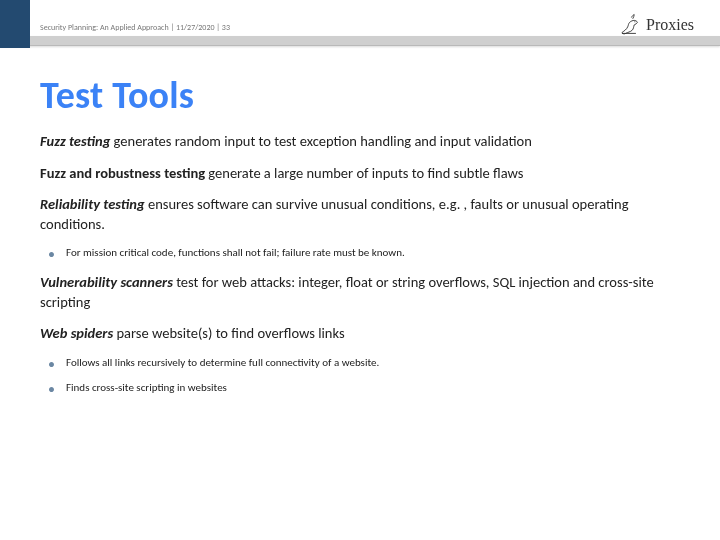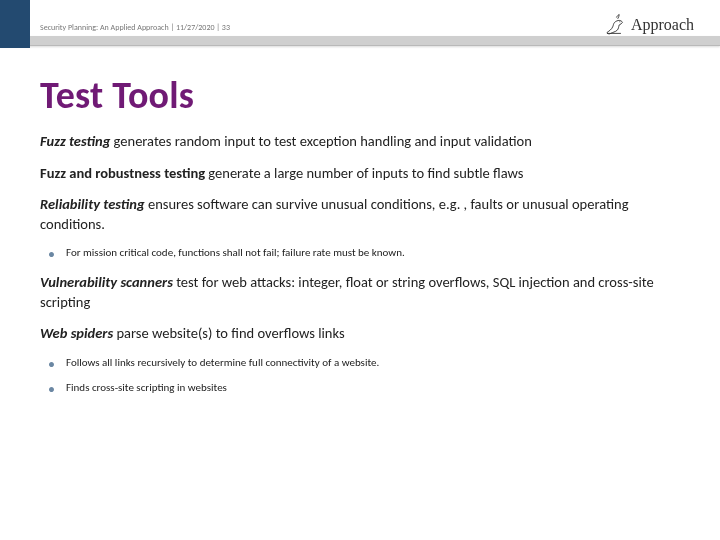--- a/index.html
+++ b/index.html
@@ -25,21 +25,21 @@
     position: absolute; right: 26px; top: 10px;
     display: flex; align-items: center; gap: 6px;
   }
   .brand svg { width: 22px; height: 26px; }
   .brand-name { font-family: Georgia, 'Times New Roman', serif; font-size: 16px; color: #333; }
 
   
   .content { position: absolute; left: 40px; right: 40px; top: 72px; }
   .title {
     font-family: Calibri, Arial, sans-serif;
-    font-size: 38px; font-weight: 700; color: #701a75; letter-spacing: .2px;
+    font-size: 38px; font-weight: 700; color: #3b82f6; letter-spacing: .2px;
     margin-bottom: 14px;
   }
   .para {
     font-size: 14.5px; line-height: 1.35;
     color: #222; margin-bottom: 12px;
   }
   .lead-b { font-weight: 700; }
   .lead-i { font-style: italic; font-weight: 700; }
   .bullets { list-style: none; margin-left: 8px; }
   .bullets li {
@@ -66,21 +66,21 @@
     <span>
       <svg viewBox="0 0 32 40">
         <g fill="none" stroke="#333" stroke-width="1.4" stroke-linecap="round" stroke-linejoin="round">
           <path d="M6 34c3-2 6-4 8-8 1-2 1-5 3-7 2-2 5-3 7-3 2 0 4 1 5 3-1 2-3 3-5 4-1 3-1 6-3 8-3 3-7 3-10 5-2 1-3 1-5 0z"></path>
           <path d="M22 13c1-2 2-4 2-6-2 1-3 2-4 4"></path>
           <path d="M6 36h20"></path>
           <circle cx="25" cy="18" r="0.8" fill="#333" stroke="none"></circle>
         </g>
       </svg>
     </span>
-    <span class="brand-name">Approach</span>
+    <span class="brand-name">Proxies</span>
   </div>
 
   <div class="content">
     <h1 class="title">Test Tools</h1>
 
     <p class="para">
       <span class="lead-i">Fuzz testing</span><span> generates random input to test exception handling and input validation</span>
     </p>
 
     <p class="para">

